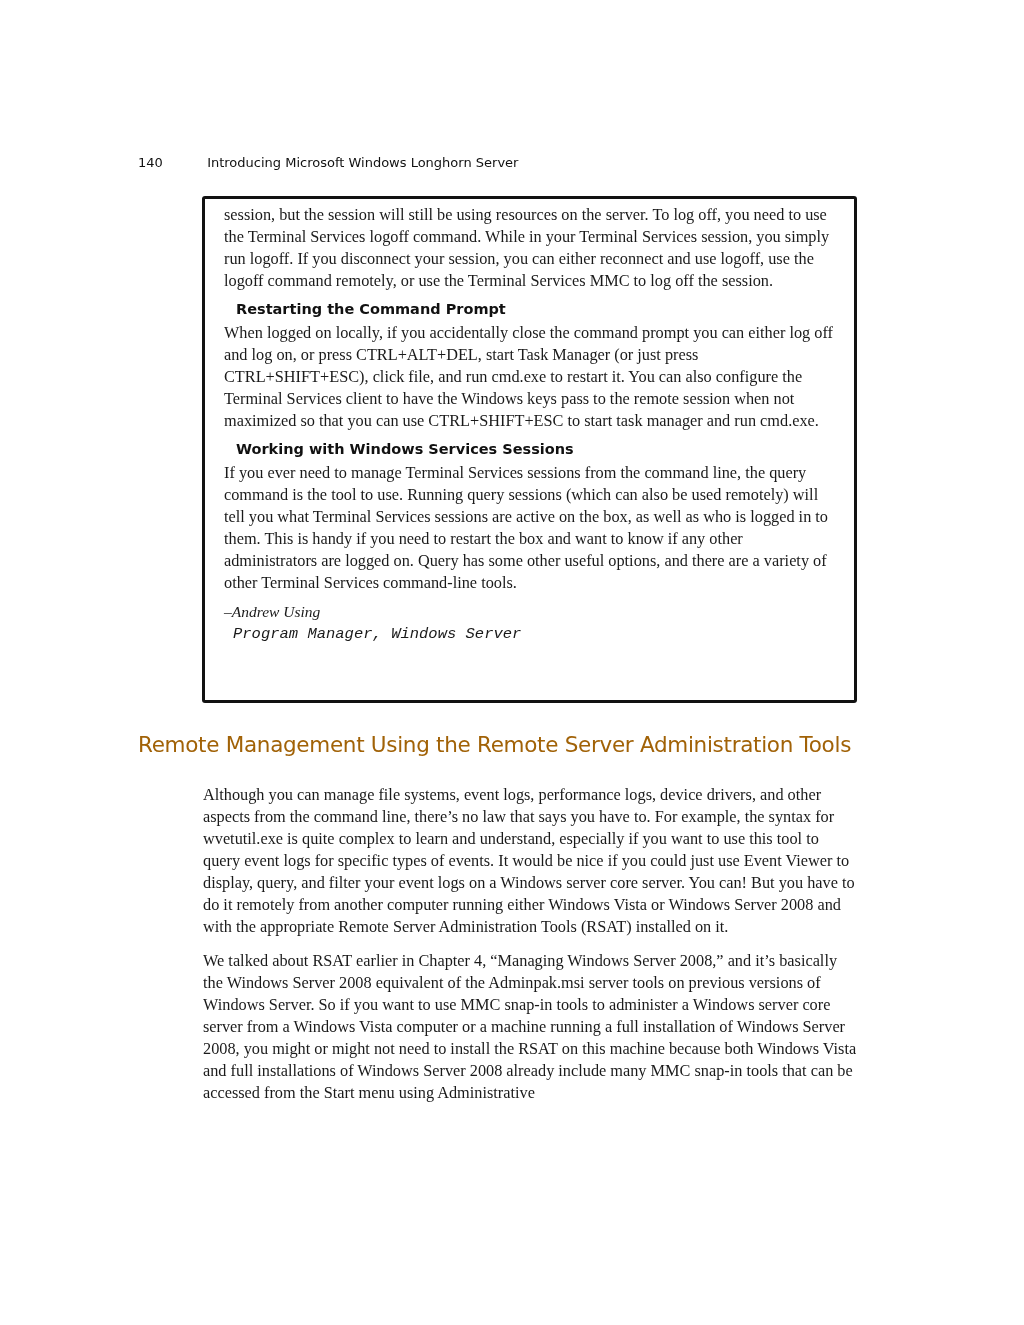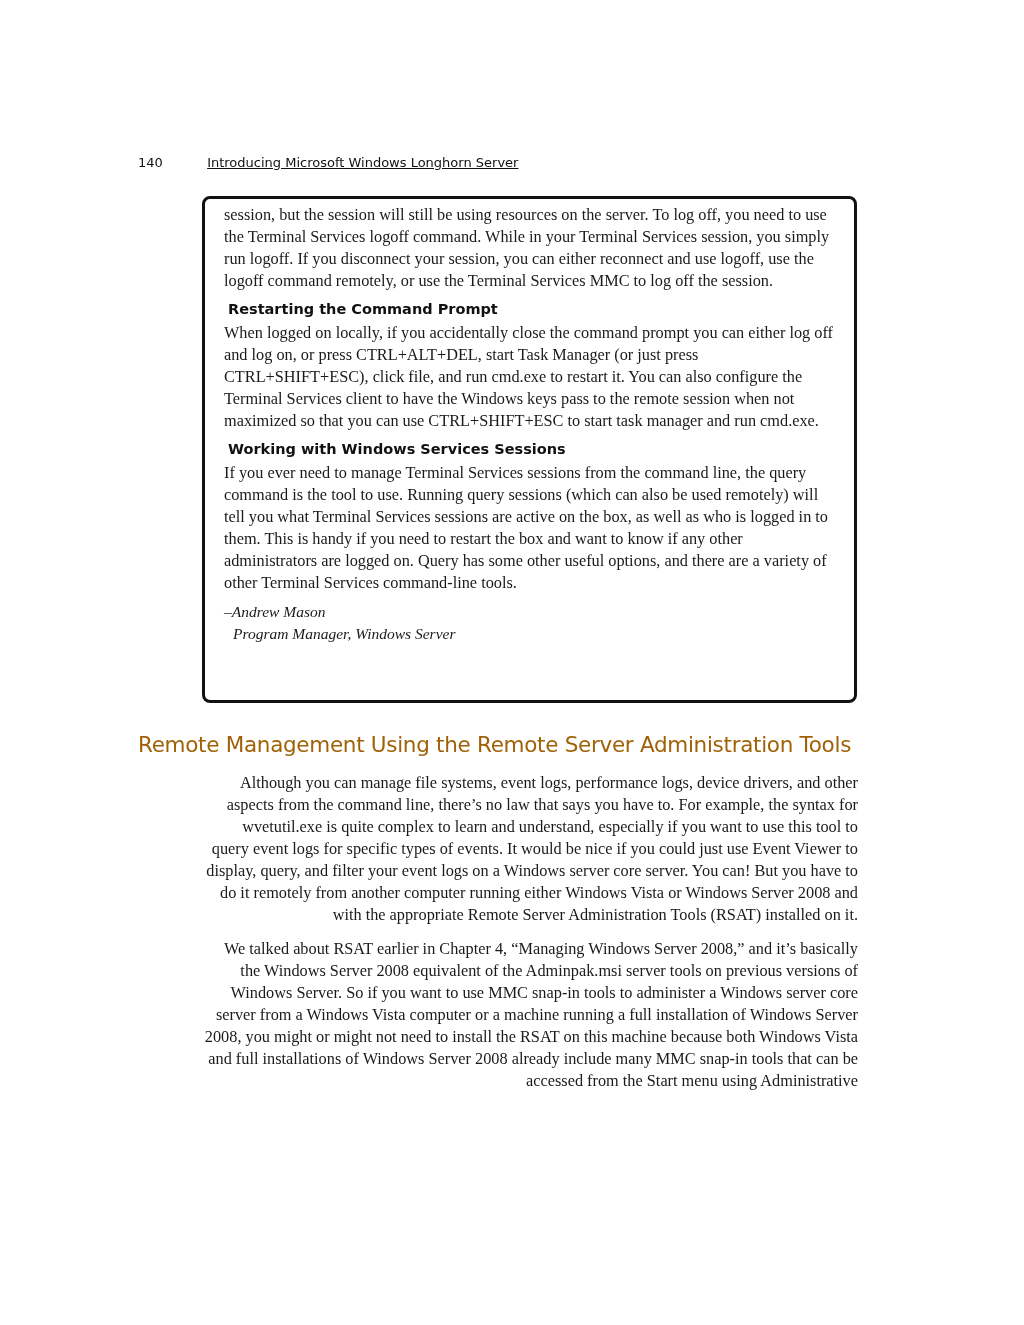--- a/index.html
+++ b/index.html
@@ -23,30 +23,29 @@
       color: #111;
       white-space: nowrap;
     }
     .running-head .page-num {
       font-weight: normal;
       display: inline-block;
       width: 65px;
     }
     .running-head .book-title {
       display: inline-block;
-      text-decoration: underline;
     }
     .sidebar-box {
       position: absolute;
       top: 196px;
       left: 202px;
       width: 649px;
       height: 501px;
       border: 3px solid #111;
-      border-radius: 8px;
+      border-radius: 3px;
       box-sizing: content-box;
     }
     .sidebar-inner {
       padding: 5px 20px 0 19px;
     }
     .serif {
       font-family: "Liberation Serif", "DejaVu Serif", serif;
       font-size: 16.3px;
       line-height: 22px;
       color: #1a1a1a;
@@ -54,55 +53,55 @@
     }
     .box-para {
       margin: 0 0 7px 0;
       text-align: left;
     }
     .box-heading {
       font-family: "DejaVu Sans", "Liberation Sans", sans-serif;
       font-size: 14.5px;
       font-weight: bold;
       color: #111;
-      margin: 0 0 3px 4px;
+      margin: 0 0 3px 12px;
       line-height: 20px;
     }
     .attrib {
       font-family: "Liberation Serif", "DejaVu Serif", serif;
       font-style: italic;
       font-size: 15.5px;
       line-height: 22px;
       margin: 4px 0 0 0;
     }
     .attrib .title-line {
       padding-left: 9px;
       display: block;
+      font-family: Liberation Mono, monospace;
     }
     .section-heading {
       position: absolute;
       top: 732px;
       left: 138px;
       font-family: "DejaVu Sans", "Liberation Sans", sans-serif;
       font-size: 21.5px;
       font-weight: normal;
       color: #a16207;
       margin: 0;
       white-space: nowrap;
       letter-spacing: -0.3px;
     }
     .body-text {
       position: absolute;
       top: 772px;
       left: 203px;
       width: 655px;
     }
     .body-para {
-      margin: 0 0 12px 0;
-      text-align: right;
+      margin: 12px 0 12px 0;
     }
   </style>
 </head>
 <body>
 
 <div class="running-head">
   <span class="page-num">140</span>
   <span class="book-title">Introducing Microsoft Windows Longhorn Server</span>
 </div>
 
@@ -110,21 +109,21 @@
   <div class="sidebar-inner">
     <p class="serif box-para">session, but the session will still be using resources on the server. To log off, you need to use the Terminal Services logoff command. While in your Terminal Services session, you simply run logoff. If you disconnect your session, you can either reconnect and use logoff, use the logoff command remotely, or use the Terminal Services MMC to log off the session.</p>
 
     <h4 class="box-heading">Restarting the Command Prompt</h4>
     <p class="serif box-para">When logged on locally, if you accidentally close the command prompt you can either log off and log on, or press CTRL+ALT+DEL, start Task Manager (or just press CTRL+SHIFT+ESC), click file, and run cmd.exe to restart it. You can also configure the Terminal Services client to have the Windows keys pass to the remote session when not maximized so that you can use CTRL+SHIFT+ESC to start task manager and run cmd.exe.</p>
 
     <h4 class="box-heading">Working with Windows Services Sessions</h4>
     <p class="serif box-para">If you ever need to manage Terminal Services sessions from the command line, the query command is the tool to use. Running query sessions (which can also be used remotely) will tell you what Terminal Services sessions are active on the box, as well as who is logged in to them. This is handy if you need to restart the box and want to know if any other administrators are logged on. Query has some other useful options, and there are a variety of other Terminal Services command-line tools.</p>
 
     <div class="attrib">
-      <span>–Andrew Mason</span>
+      <span>–Andrew Using</span>
       <span class="title-line">Program Manager, Windows Server</span>
     </div>
   </div>
 </div>
 
 <h2 class="section-heading">Remote Management Using the Remote Server Administration Tools</h2>
 
 <div class="body-text">
   <p class="serif body-para">Although you can manage file systems, event logs, performance logs, device drivers, and other aspects from the command line, there’s no law that says you have to. For example, the syntax for wvetutil.exe is quite complex to learn and understand, especially if you want to use this tool to query event logs for specific types of events. It would be nice if you could just use Event Viewer to display, query, and filter your event logs on a Windows server core server. You can! But you have to do it remotely from another computer running either Windows Vista or Windows Server 2008 and with the appropriate Remote Server Administration Tools (RSAT) installed on it.</p>
   <p class="serif body-para">We talked about RSAT earlier in Chapter 4, “Managing Windows Server 2008,” and it’s basically the Windows Server 2008 equivalent of the Adminpak.msi server tools on previous versions of Windows Server. So if you want to use MMC snap-in tools to administer a Windows server core server from a Windows Vista computer or a machine running a full installation of Windows Server 2008, you might or might not need to install the RSAT on this machine because both Windows Vista and full installations of Windows Server 2008 already include many MMC snap-in tools that can be accessed from the Start menu using Administrative</p>

